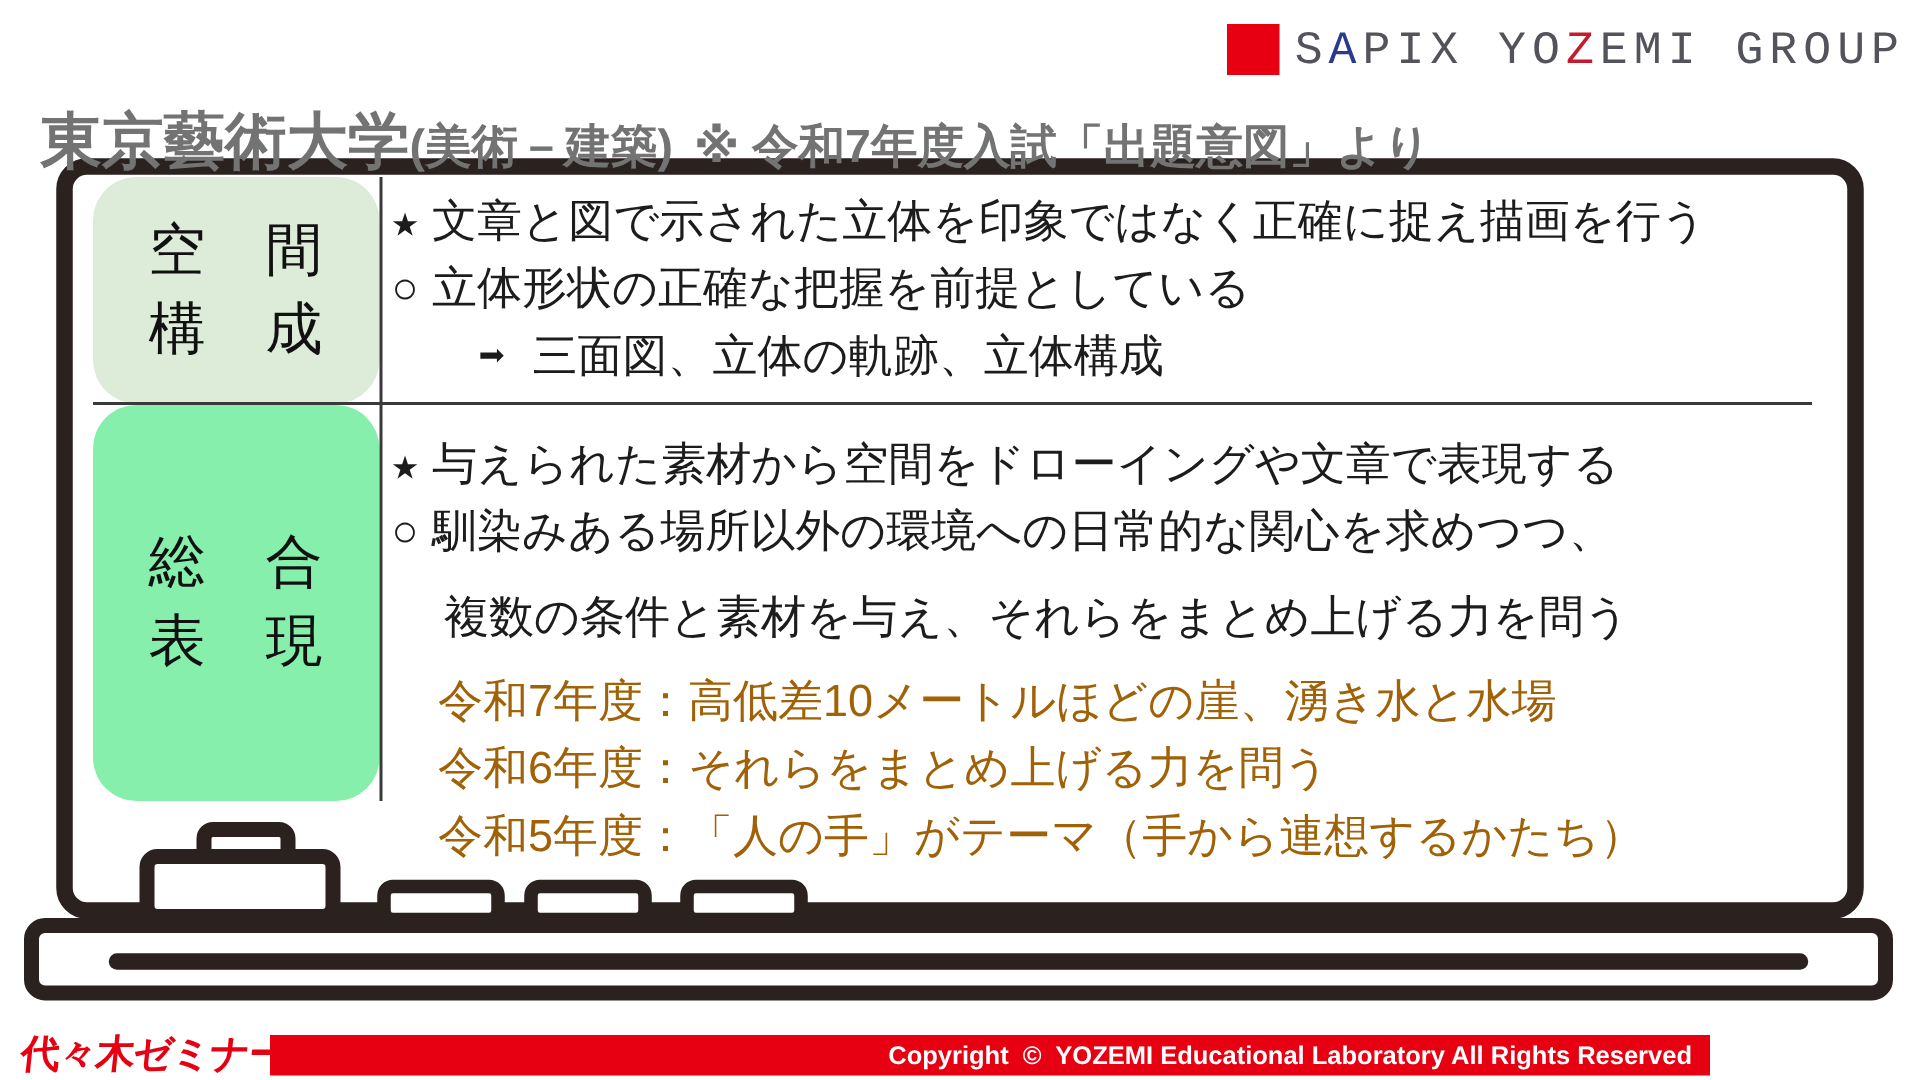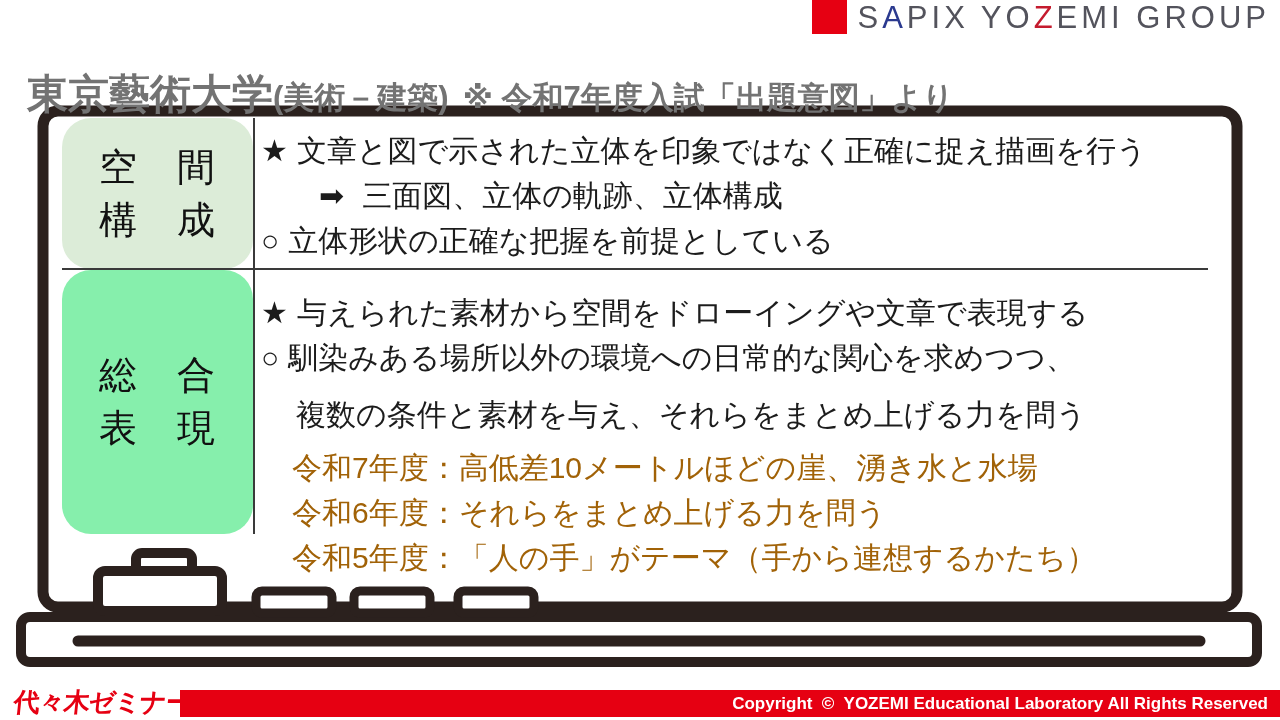--- a/index.html
+++ b/index.html
@@ -6,22 +6,22 @@
   body{
     width:1280px;height:720px;position:relative;overflow:hidden;
     background:#ffffff;
     font-family:"Liberation Sans","DejaVu Sans",sans-serif;
     color:#1c1c1c;
   }
   .abs{position:absolute;}
 
   
   .group-logo{
-    top:0;right:10px;height:36px;
-    display:flex;align-items:center;gap:10px;
+    top:16px;right:10px;height:36px;
+    display:flex;align-items:center;gap:10px;font-family:Liberation Mono, monospace;
   }
   .group-logo .red-square{
     width:35px;height:34px;background:#e60012;margin-top:-2px;
   }
   .group-logo .letters{
     font-size:31px;font-weight:400;letter-spacing:4px;
     color:#53535c;white-space:pre;
   }
   .letters .lt-a{color:#2b3a8f;}
   .letters .lt-z{color:#c41b2e;}
@@ -43,37 +43,37 @@
     left:62px;width:191px;
     display:flex;flex-direction:column;justify-content:center;align-items:center;
     font-size:38px;line-height:53px;color:#111;letter-spacing:1px;border-radius:29px;
   }
   .cell-green{top:118px;height:151px;background:#dcecd8;}
   .cell-peach{top:270px;height:264px;background:#86efac;}
   .divider-h{left:62px;top:268px;width:1146px;height:2px;background:#3a3a3a;}
   .divider-v{left:253px;top:118px;width:2px;height:416px;background:#3a3a3a;}
 
   
-  .content{left:261px;font-size:30px;line-height:45px;color:#1c1c1c;}
+  .content{left:261px;font-size:30px;line-height:45px;color:#1c1c1c;font-family:Liberation Mono, monospace;}
   .content .line{white-space:nowrap;}
   .bullet{display:inline-block;margin-right:9px;}
   .line.indent-arrow{padding-left:58px;}
   .line.indent-arrow .bullet{margin-right:18px;}
   .line.indent-wrap{padding-left:35px;margin-top:12px;}
   .years{left:292px;font-size:30px;line-height:45px;color:#a16207;}
   .years .line{white-space:nowrap;}
 
   
   .school-logo{
     left:14px;top:685px;
     color:#e60012;font-size:26px;font-weight:900;letter-spacing:-1px;
     transform:skewX(-6deg);white-space:nowrap;
   }
   .copyright-bar{
-    left:180px;top:690px;width:1100px;height:27px;background:#e60012;
+    left:180px;top:690px;width:960px;height:27px;background:#e60012;
     display:flex;align-items:center;justify-content:flex-end;
   }
   .copyright-bar .txt{
     color:#ffffff;font-size:17px;font-weight:700;
     padding-right:12px;white-space:pre;
   }
 </style>
 </head>
 <body>
 
@@ -105,22 +105,22 @@
 </div>
 <div class="cell cell-peach abs">
   <div>総　合</div>
   <div>表　現</div>
 </div>
 <div class="divider-h abs"></div>
 <div class="divider-v abs"></div>
 
 <div class="content abs" style="top:128px;">
   <div class="line"><span class="bullet">★</span><span>文章と図で示された立体を印象ではなく正確に捉え描画を行う</span></div>
+  <div class="line"><span class="bullet">○</span><span>立体形状の正確な把握を前提としている</span></div>
   <div class="line indent-arrow"><span class="bullet">➡</span><span>三面図、立体の軌跡、立体構成</span></div>
-  <div class="line"><span class="bullet">○</span><span>立体形状の正確な把握を前提としている</span></div>
 </div>
 
 <div class="content abs" style="top:290px;">
   <div class="line"><span class="bullet">★</span><span>与えられた素材から空間をドローイングや文章で表現する</span></div>
   <div class="line"><span class="bullet">○</span><span>馴染みある場所以外の環境への日常的な関心を求めつつ、</span></div>
   <div class="line indent-wrap"><span>複数の条件と素材を与え、それらをまとめ上げる力を問う</span></div>
 </div>
 
 <div class="years abs" style="top:445px;">
   <div class="line">令和7年度：高低差10メートルほどの崖、湧き水と水場</div>

